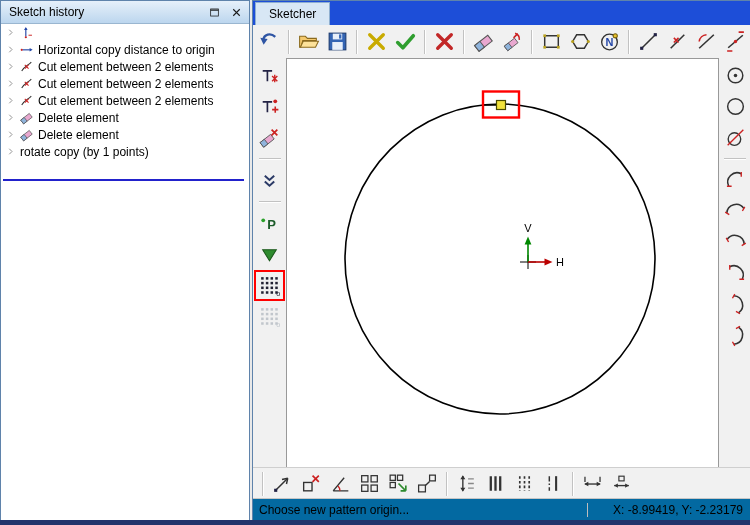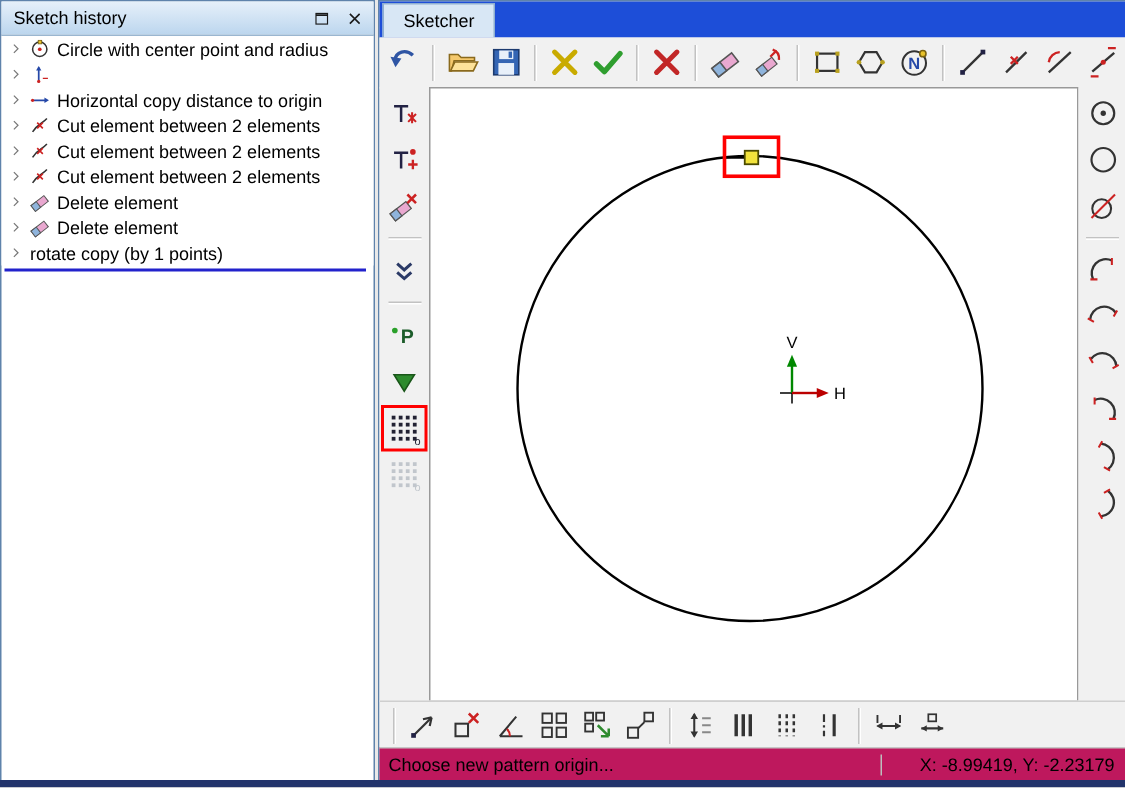--- a/index.html
+++ b/index.html
@@ -37,21 +37,21 @@
   .tbtn{width:27px;height:27px;min-width:27px;display:flex;align-items:center;justify-content:center;flex:none}
   .ticon{width:23px;height:23px;display:block}
   .tsep{width:0;height:24px;border-left:1px solid #c2c2c2;border-right:1px solid #ffffff;margin:0 3px;flex:none}
   .tsep-v{height:0;width:22px;border-top:1px solid #c2c2c2;border-bottom:1px solid #ffffff;margin:3px 0;flex:none}
   .tbtn.highlight{outline:2px solid #ff0000;outline-offset:0}
   .tbtn.disabled{opacity:.55}
 
   .canvas{position:absolute;left:33px;right:32px;top:57px;bottom:53px;background:#fff;border:1px solid #999}
   .canvas svg{display:block}
 
-  .statusbar{position:absolute;left:0;right:0;bottom:0;height:22px;border-top:1px solid #c6c6c6;display:flex;align-items:center;padding:0 8px 0 6px;background:#be185d}
+  .statusbar{position:absolute;left:0;right:0;bottom:0;height:22px;border-top:1px solid #c6c6c6;display:flex;align-items:center;padding:0 8px 0 6px;background:#0369a1}
   .status-msg{flex:1;white-space:nowrap;overflow:hidden}
   .status-coords{border-left:1px solid #bdbdbd;padding-left:25px;white-space:nowrap}
 
   .bottombar{position:absolute;left:0;top:520px;width:750px;height:5px;background:#22336b}
 </style>
 </head>
 <body>
 
 <div id="app">
 
@@ -68,31 +68,20 @@
           </div>
           <div class="winbtn">
             <span class="wicon"><svg viewBox="0 0 22 22" width="100%" height="100%">
                 <path d="M5.5 5.5 L16.5 16.5 M16.5 5.5 L5.5 16.5" stroke="#1a1a1a" stroke-width="1.8"></path>
               </svg></span>
           </div>
         </div>
     </div>
     <div class="history-list">
 
-    <div class="hrow">
-          <span class="chev"><svg viewBox="0 0 22 22" width="100%" height="100%">
-              <path d="M8.5 5.5 L14 11 L8.5 16.5" fill="none" stroke="#777" stroke-width="1.6"></path>
-            </svg></span>
-          <span class="hicon"><svg viewBox="0 0 22 22" width="100%" height="100%">
-              <circle cx="11" cy="11.5" r="7" fill="none" stroke="#333" stroke-width="1.5"></circle>
-              <circle cx="11" cy="11.5" r="1.8" fill="#cc2222"></circle>
-              <rect x="9.5" y="2.8" width="3.4" height="3.4" fill="#e8c22a" stroke="#7a6210" stroke-width="0.8"></rect>
-            </svg></span>
-          <span class="hlabel">Circle with center point and radius</span>
-        </div>
         <div class="hrow">
           <span class="chev"><svg viewBox="0 0 22 22" width="100%" height="100%">
               <path d="M8.5 5.5 L14 11 L8.5 16.5" fill="none" stroke="#777" stroke-width="1.6"></path>
             </svg></span>
           <span class="hicon"><svg viewBox="0 0 22 22" width="100%" height="100%">
               <path d="M10 4.5 V17" stroke="#2548a8" stroke-width="1.7"></path>
               <path d="M10 3 l-2.6 4.4 h5.2 Z" fill="#2548a8"></path>
               <path d="M14 15 h5" stroke="#cc2222" stroke-width="1.4"></path>
               <circle cx="10" cy="18" r="1.6" fill="#cc2222"></circle>
             </svg></span>

